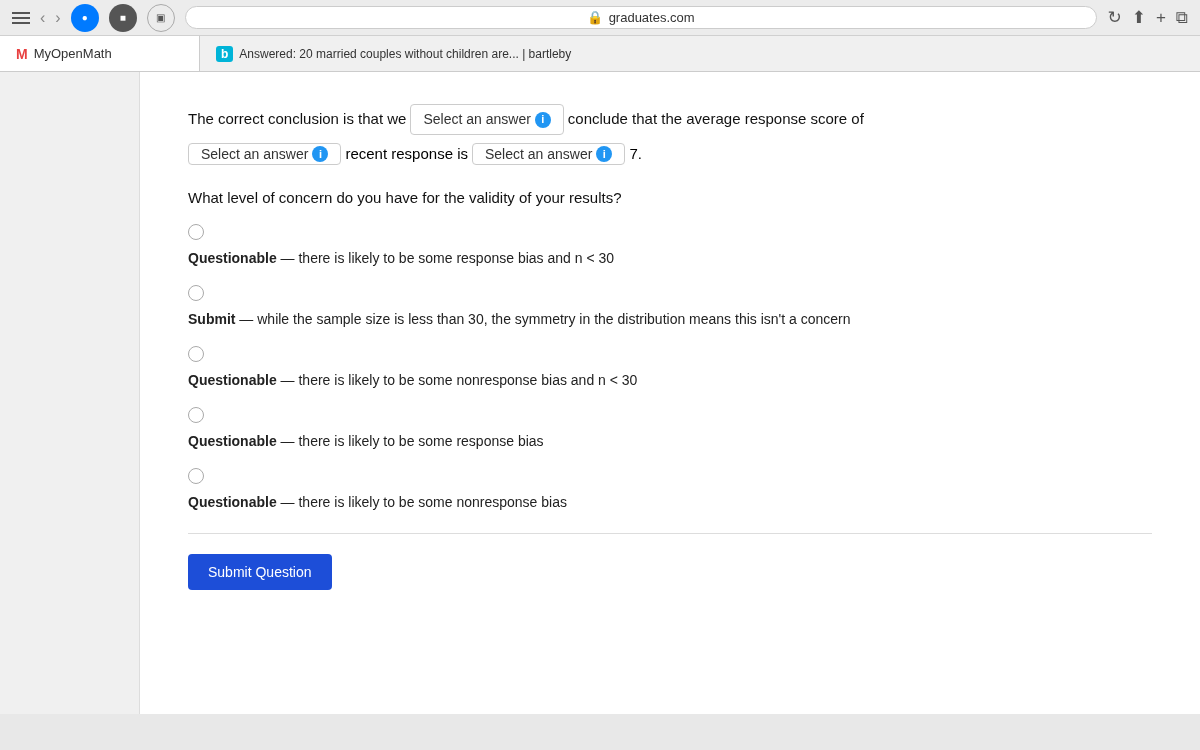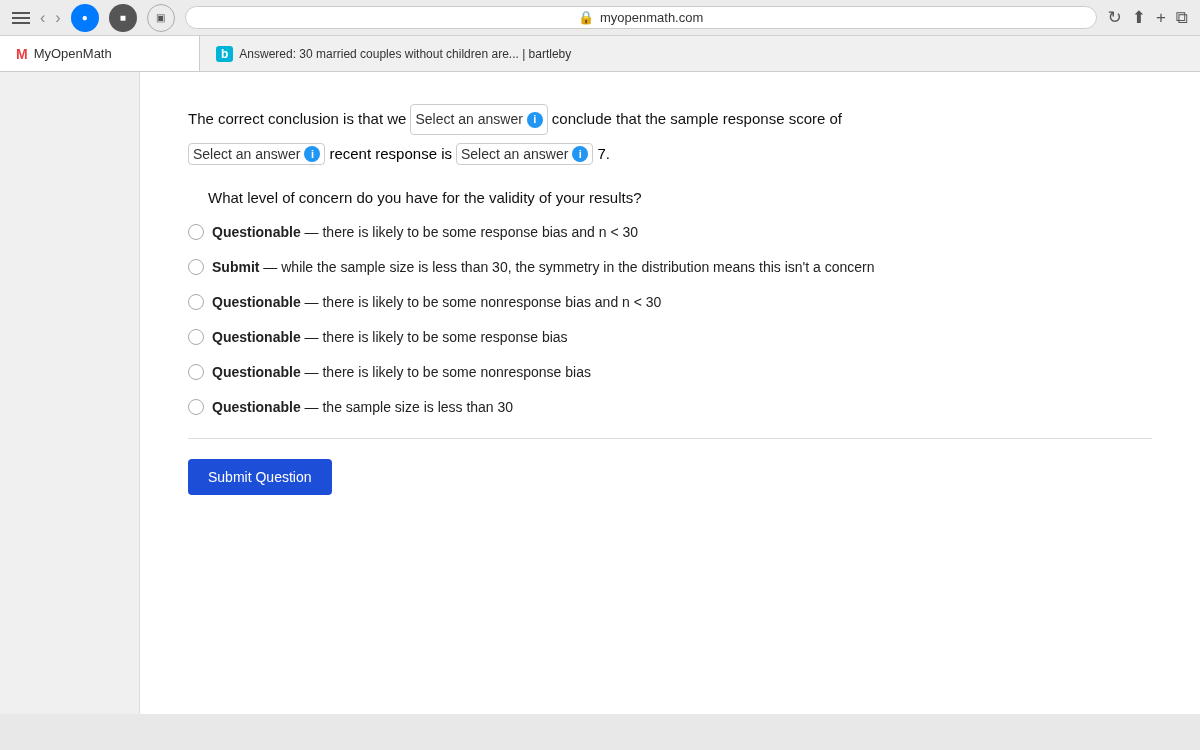--- a/index.html
+++ b/index.html
@@ -97,21 +97,21 @@
       font-size: 15px;
     }
 
     .select-dropdown {
       display: inline-flex;
       align-items: center;
       gap: 4px;
       background: white;
       border: 1px solid #ccc;
       border-radius: 4px;
-      padding: 2px 4px;
+      padding: 2px 12px;
       font-size: 14px;
       color: #333;
       cursor: pointer;
       white-space: nowrap;
     }
 
     .select-dropdown .info-icon {
       width: 16px;
       height: 16px;
       background: #2196F3;
@@ -134,31 +134,31 @@
     }
 
     .validity-section {
       margin-bottom: 20px;
     }
 
     .validity-question {
       font-size: 15px;
       color: #111;
       margin-bottom: 16px;
-      margin-left: 20px;
     }
 
     .radio-option {
       display: flex;
       align-items: flex-start;
       gap: 8px;
       margin-bottom: 14px;
       font-size: 14px;
       color: #222;
       line-height: 1.5;
+      flex-direction: column;
     }
 
     .radio-circle {
       width: 16px;
       height: 16px;
       border: 1.5px solid #aaa;
       border-radius: 50%;
       flex-shrink: 0;
       margin-top: 2px;
       background: white;
@@ -297,59 +297,59 @@
   </div>
   <div class="circle-filled-dark">
     <span style="color:white;font-size:10px;">■</span>
   </div>
   <div class="circle-btn">
     <span style="font-size:10px;">▣</span>
   </div>
 
   <div class="address-url">
     <span>🔒</span>
-    <span>myopenmath.com</span>
+    <span>graduates.com</span>
   </div>
 
   <span class="refresh-icon">↻</span>
 
   <div class="top-right-icons">
     <span>⬆</span>
     <span>+</span>
     <span>⧉</span>
   </div>
 </div>
 
 <div class="browser-toolbar">
   <div class="myopenmath-tab">
     <span class="m-logo">M</span>
     <span>MyOpenMath</span>
   </div>
   <div class="bartleby-tab">
     <span class="b-badge">b</span>
-    <span>Answered: 30 married couples without children are... | bartleby</span>
+    <span>Answered: 20 married couples without children are... | bartleby</span>
   </div>
 </div>
 
 <div class="content-area">
 
   <div class="sidebar-panel"></div>
 
   <div class="main-content">
 
     
     <div class="question-sentence">
       <span class="sentence-text">The correct conclusion is that we</span>
 
       <div class="select-dropdown">
         <span>Select an answer</span>
         <span class="info-icon">i</span>
       </div>
 
-      <span class="sentence-text">conclude that the sample response score of</span>
+      <span class="sentence-text">conclude that the average response score of</span>
     </div>
 
     
     <div class="second-line">
       <div class="select-dropdown">
         <span>Select an answer</span>
         <span class="info-icon">i</span>
       </div>
 
       <span class="sentence-text">recent response is</span>
@@ -380,24 +380,20 @@
             <span class="option-text"><strong>Questionable</strong> — there is likely to be some nonresponse bias and n &lt; 30</span>
           </div>
           <div class="radio-option">
             <div class="radio-circle"></div>
             <span class="option-text"><strong>Questionable</strong> — there is likely to be some response bias</span>
           </div>
           <div class="radio-option">
             <div class="radio-circle"></div>
             <span class="option-text"><strong>Questionable</strong> — there is likely to be some nonresponse bias</span>
           </div>
-          <div class="radio-option">
-            <div class="radio-circle"></div>
-            <span class="option-text"><strong>Questionable</strong> — the sample size is less than 30</span>
-          </div>
         </div>
     </div>
 
     <hr class="separator-line">
 
     <button class="submit-btn">Submit Question</button>
 
   </div>
 </div>
 

